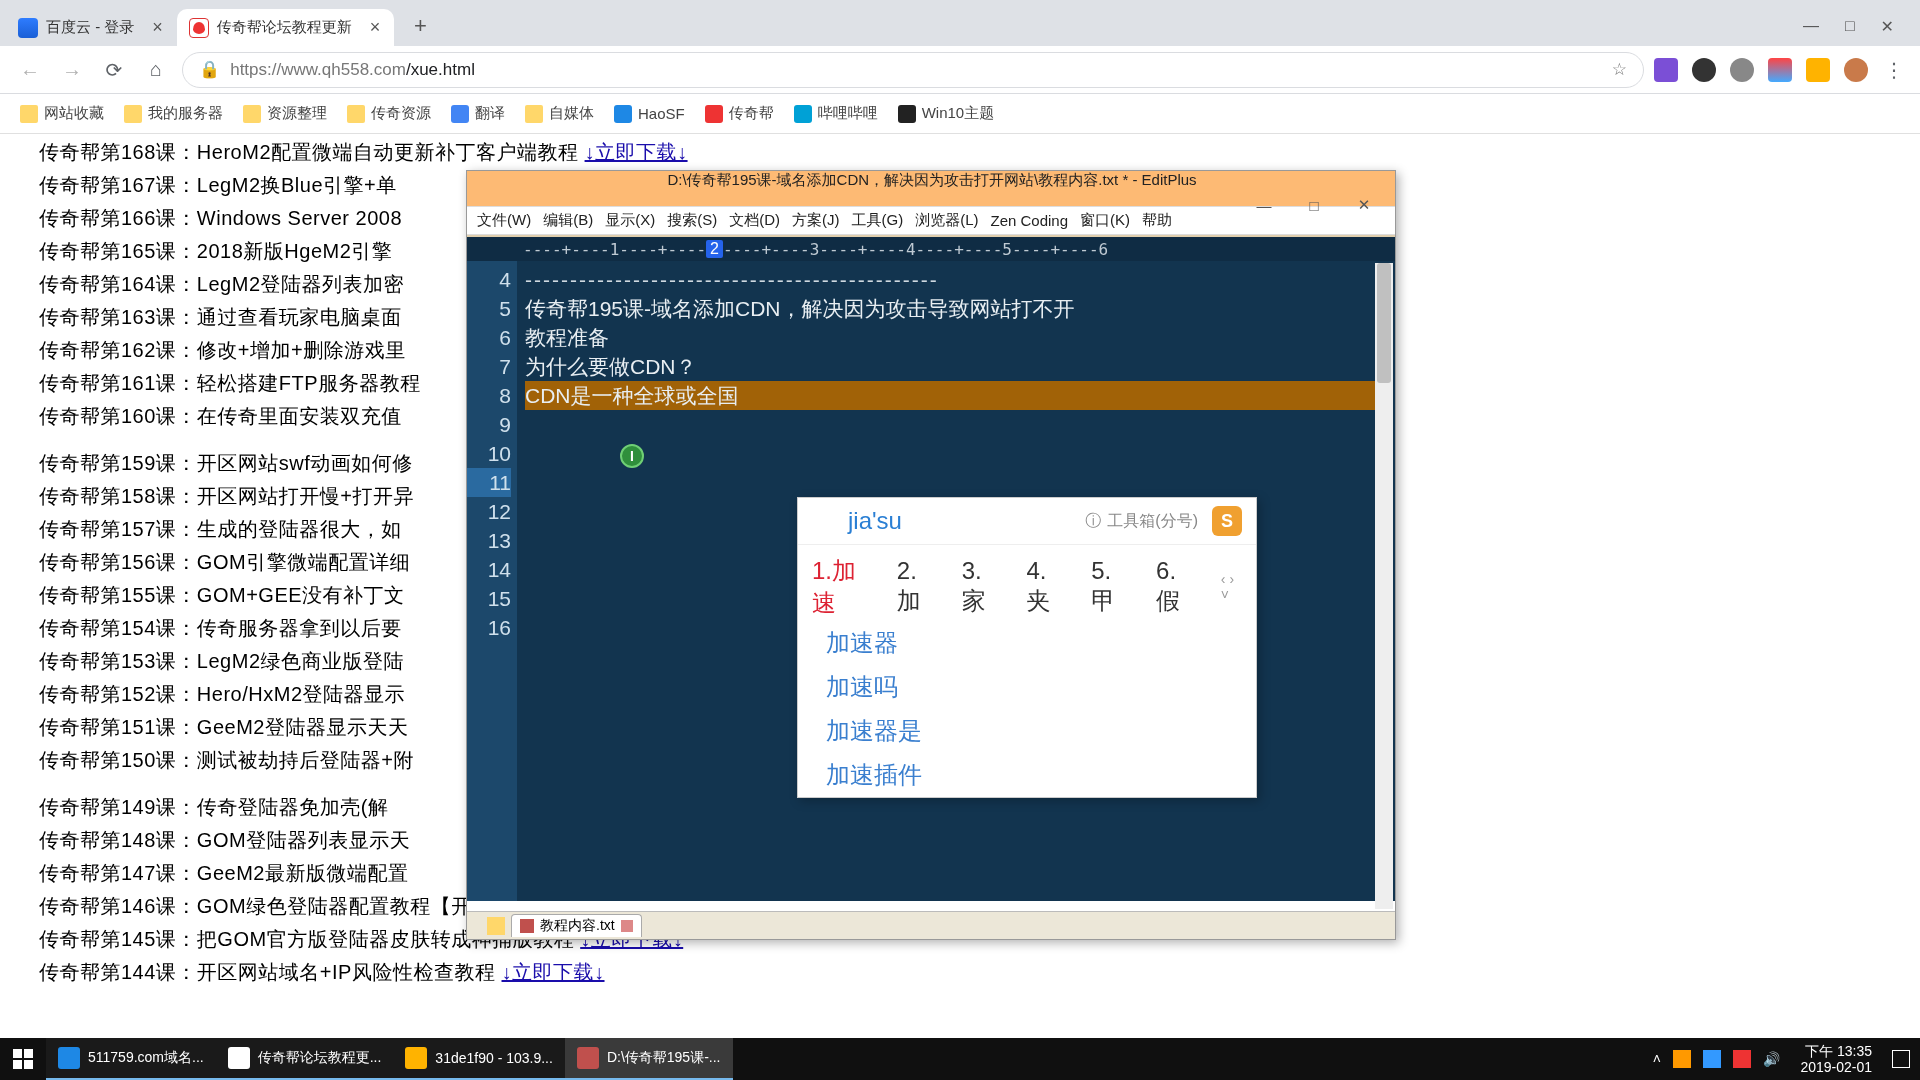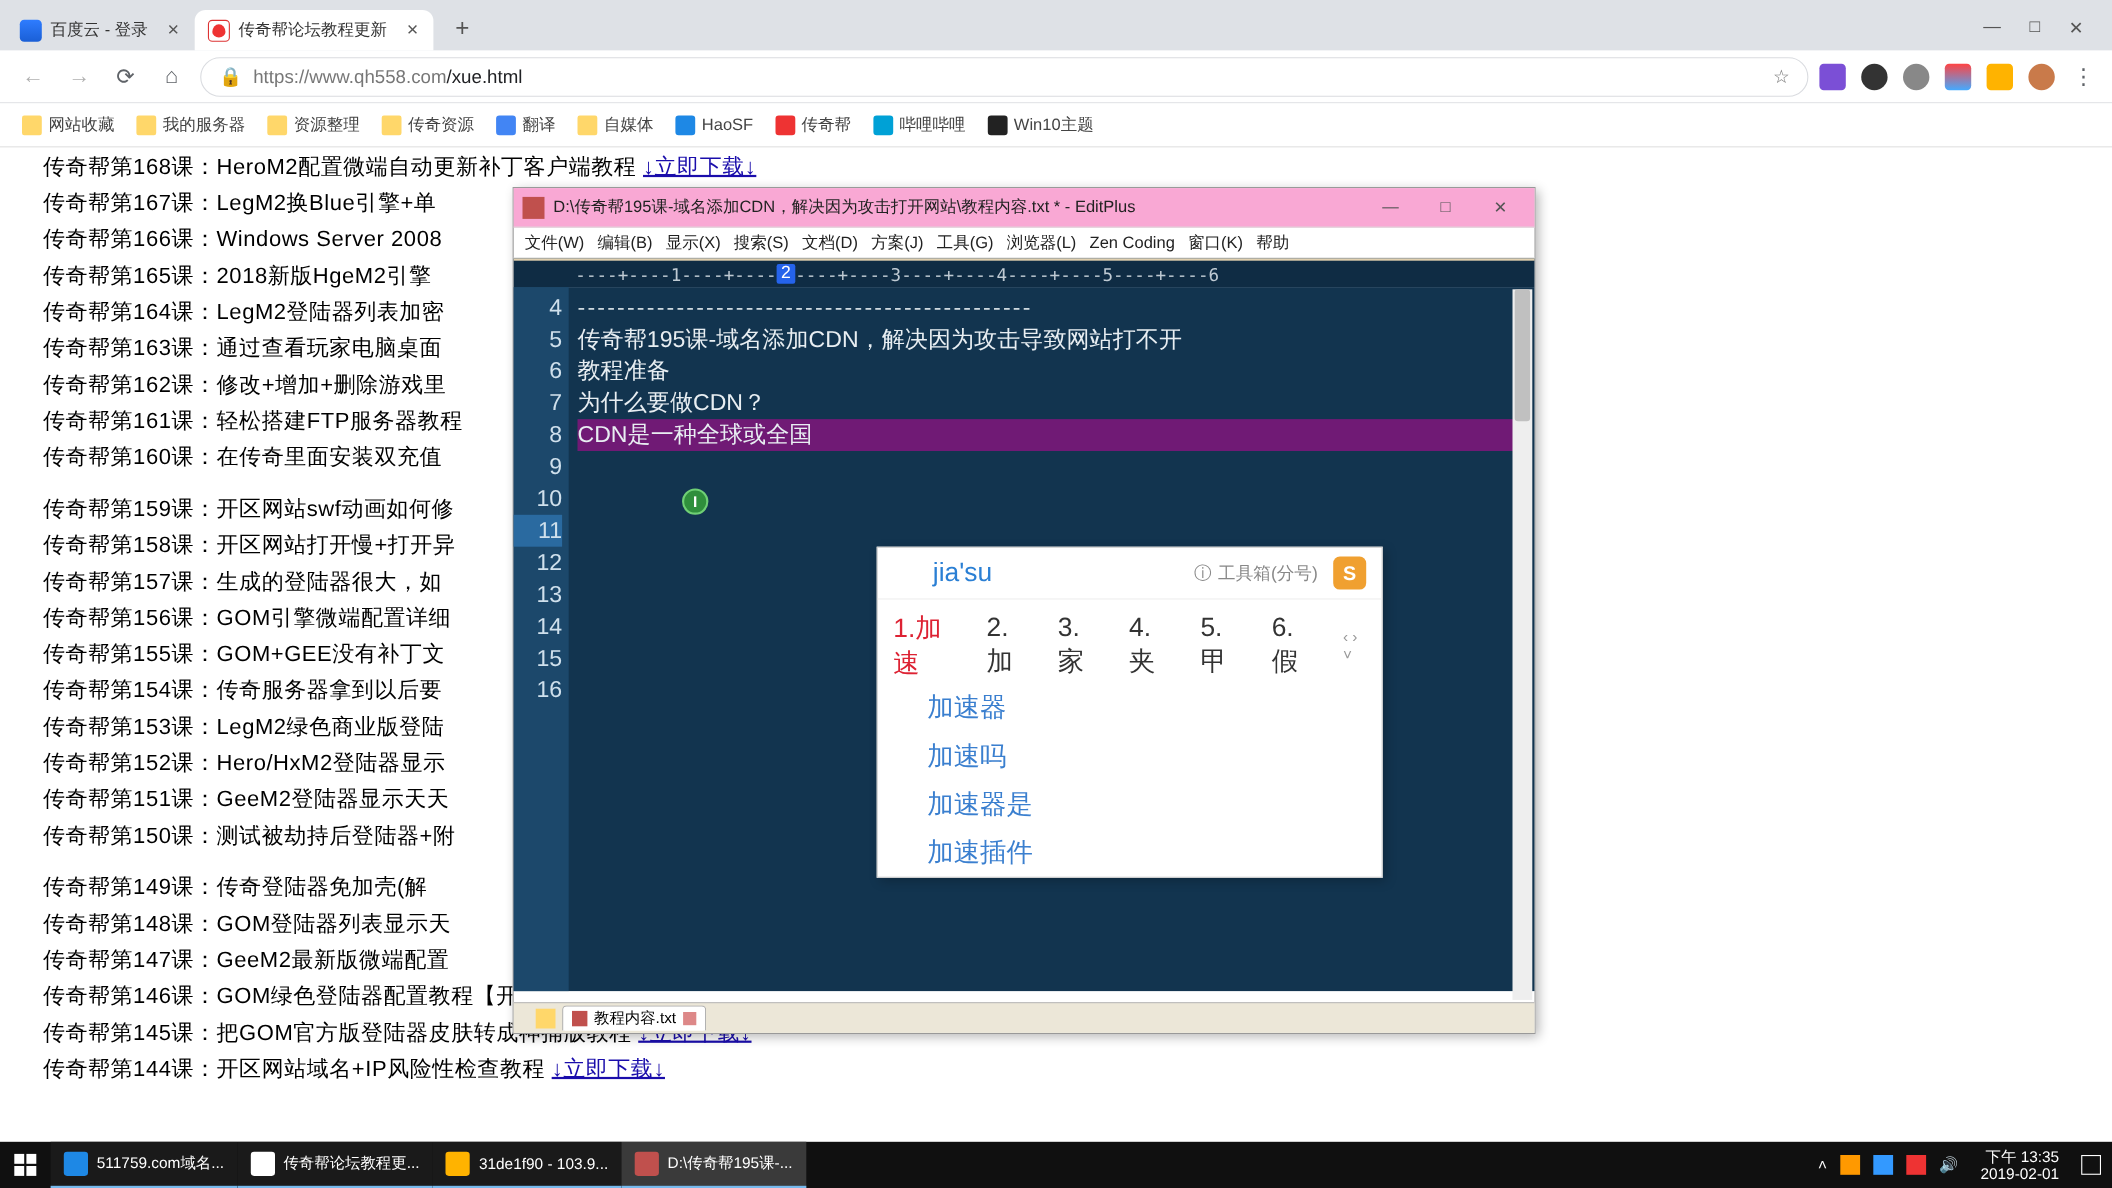--- a/index.html
+++ b/index.html
@@ -31,54 +31,54 @@
 .bk .iicon{width:18px;height:18px;border-radius:3px;}
 
 
 .page{padding:2px 0 0 12px; font-size:20px; line-height:33px; color:#000; letter-spacing:0.5px;margin-left:27px;}
 .page .row{white-space:nowrap;}
 .page a{color:#1a0dab;text-decoration:underline;}
 .page .gap{height:14px;}
 
 
 .editor{position:absolute; left:466px; top:170px; width:930px; height:770px; background:#fff; border:1px solid #999; box-shadow:3px 3px 10px rgba(0,0,0,.3);}
-.editor .titlebar{height:36px;background:#f9a8d4;display:flex;align-items:center;padding:0 6px 0 8px;border-bottom:1px solid #ddd;font-size:15px;}
+.editor .titlebar{height:36px;background:#fdba74;display:flex;align-items:center;padding:0 6px 0 8px;border-bottom:1px solid #ddd;font-size:15px;flex-direction:column;}
 .editor .titlebar .ico{width:20px;height:20px;background:#c0504d;margin-right:8px;}
 .editor .titlebar .ttl{color:#222;}
 .editor .titlebar .wc{margin-left:auto;display:flex;}
 .editor .titlebar .wc span{width:50px;height:30px;display:flex;align-items:center;justify-content:center;color:#555;font-size:15px;}
 .editor .menubar{height:28px;display:flex;align-items:center;gap:12px;padding:0 10px;font-size:15px;color:#222;border-bottom:1px solid #ddd;}
 .editor .sub{position:absolute;right:4px;top:66px;display:flex;gap:2px;}
 .editor .sub span{width:20px;height:16px;display:flex;align-items:center;justify-content:center;font-size:12px;color:#555;border:1px solid #aaa;background:#eee;}
 .editor .ruler{height:26px;background:#0f2c44;color:#bfcad3;font-size:16px;display:flex;align-items:center;padding-left:56px;letter-spacing:0px;border-top:2px solid #e0cfae;font-family:Consolas,monospace;position:relative;}
 .editor .ruler .hl{background:#2563eb;color:#fff;padding:0 4px;border-radius:2px;}
 .editor .code{position:relative;height:640px;background:#12344f;display:flex;font-family:Consolas,"Microsoft YaHei",monospace;font-size:21px;}
 .editor .gutter{width:50px;background:#1c486b;color:#cfe0ec;text-align:right;padding:4px 6px 0 0;line-height:29px;}
 .editor .gutter div.cur{background:#2a6aa0;}
 .editor .text{flex:1;color:#e8eef2;padding:4px 8px 0;line-height:29px;white-space:pre;}
 .editor .text .dash{letter-spacing:2px;color:#cfd9e0;}
-.editor .text .curline{background:#701a75;display:inline-block;width:100%;}
+.editor .text .curline{background:#a16207;display:inline-block;width:100%;}
 .editor .tabstrip{position:absolute;left:0;bottom:0;right:0;height:28px;background:#ece7d8;display:flex;align-items:center;padding:0 20px;gap:6px;font-size:14px;border-top:1px solid #bbb;}
 .editor .tabstrip .doct{display:flex;align-items:center;gap:6px;background:#fff;border:1px solid #aaa;border-bottom:none;padding:2px 8px;border-radius:4px 4px 0 0;}
 .editor .scrollbar{position:absolute;right:2px;top:92px;bottom:30px;width:18px;background:#eee;}
 .editor .scrollbar .thumb{position:absolute;left:2px;right:2px;top:0;height:120px;background:#c0c0c0;border-radius:3px;}
 .green-dot{position:absolute;left:620px;top:444px;width:24px;height:24px;background:#2f8f3c;border-radius:50%;border:2px solid #6fcf75;display:flex;align-items:center;justify-content:center;color:#fff;font-size:14px;font-weight:bold;}
 
 
 .ime{position:absolute;left:797px;top:497px;width:460px;background:#fff;border:1px solid #ccc;box-shadow:3px 3px 10px rgba(0,0,0,.25);}
 .ime .top{display:flex;align-items:center;padding:8px 14px;border-bottom:1px solid #eee;}
 .ime .inp{font-size:24px;color:#2a7fd4;font-weight:500;margin-left:36px;}
 .ime .tool{margin-left:auto;color:#888;font-size:16px;display:flex;align-items:center;gap:6px;}
 .ime .logo{width:30px;height:30px;background:#f0a030;border-radius:6px;margin-left:14px;position:relative;}
 .ime .logo::after{content:"S";color:#fff;font-weight:bold;position:absolute;inset:0;display:flex;align-items:center;justify-content:center;font-size:18px;}
 .ime .cands{padding:10px 14px 2px;font-size:24px;display:flex;align-items:center;gap:28px;}
 .ime .cands .c1{color:#d23;}
 .ime .cands .cn{color:#333;}
 .ime .cands .arr{margin-left:auto;color:#999;font-size:14px;}
-.ime .sugrow{padding:6px 28px;font-size:24px;color:#3a7fcf;margin-left:17px;}
+.ime .sugrow{padding:6px 28px;font-size:24px;color:#3a7fcf;}
 .ime .foot{display:flex;gap:28px;padding:6px 20px 8px;color:#bbb;font-size:17px;}
 
 
 .taskbar{position:absolute;left:0;right:0;bottom:0;height:42px;background:#101010;display:flex;align-items:center;color:#fff;font-size:14px;}
 .taskbar .start{width:46px;height:42px;display:flex;align-items:center;justify-content:center;}
 .taskbar .start .win{width:20px;height:20px;display:grid;grid-template:1fr 1fr/1fr 1fr;gap:2px;}
 .taskbar .start .win span{background:#fff;}
 .taskbar .titem{height:42px;display:flex;align-items:center;gap:8px;padding:16px 12px;border-bottom:2px solid transparent;}
 .taskbar .titem.app{border-bottom:2px solid #76b9ed;background:#1a1a1a;}
 .taskbar .titem.active{background:#3a3a3a;border-bottom:2px solid #76b9ed;}

